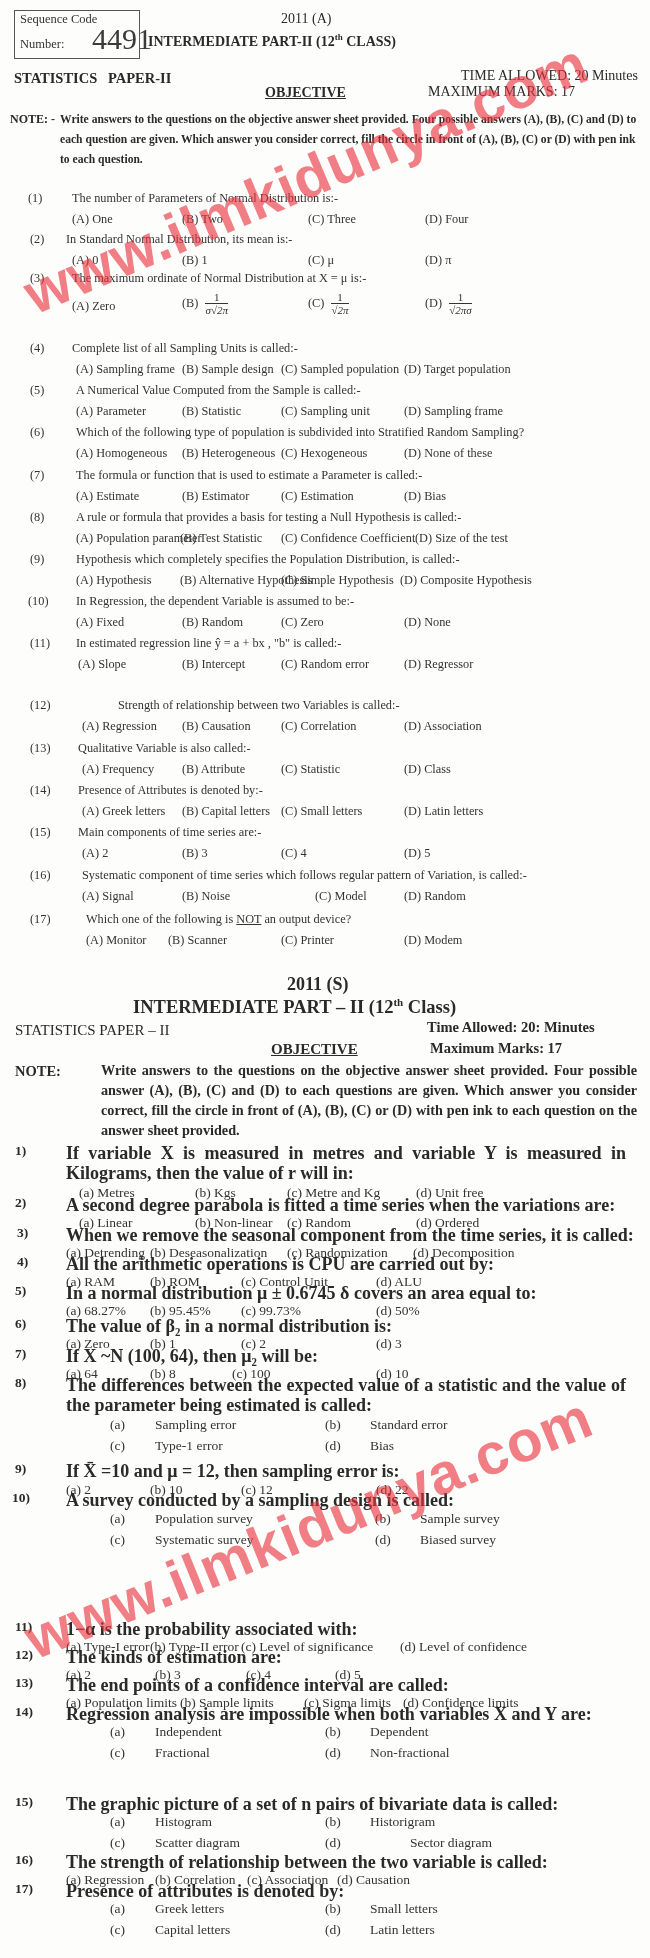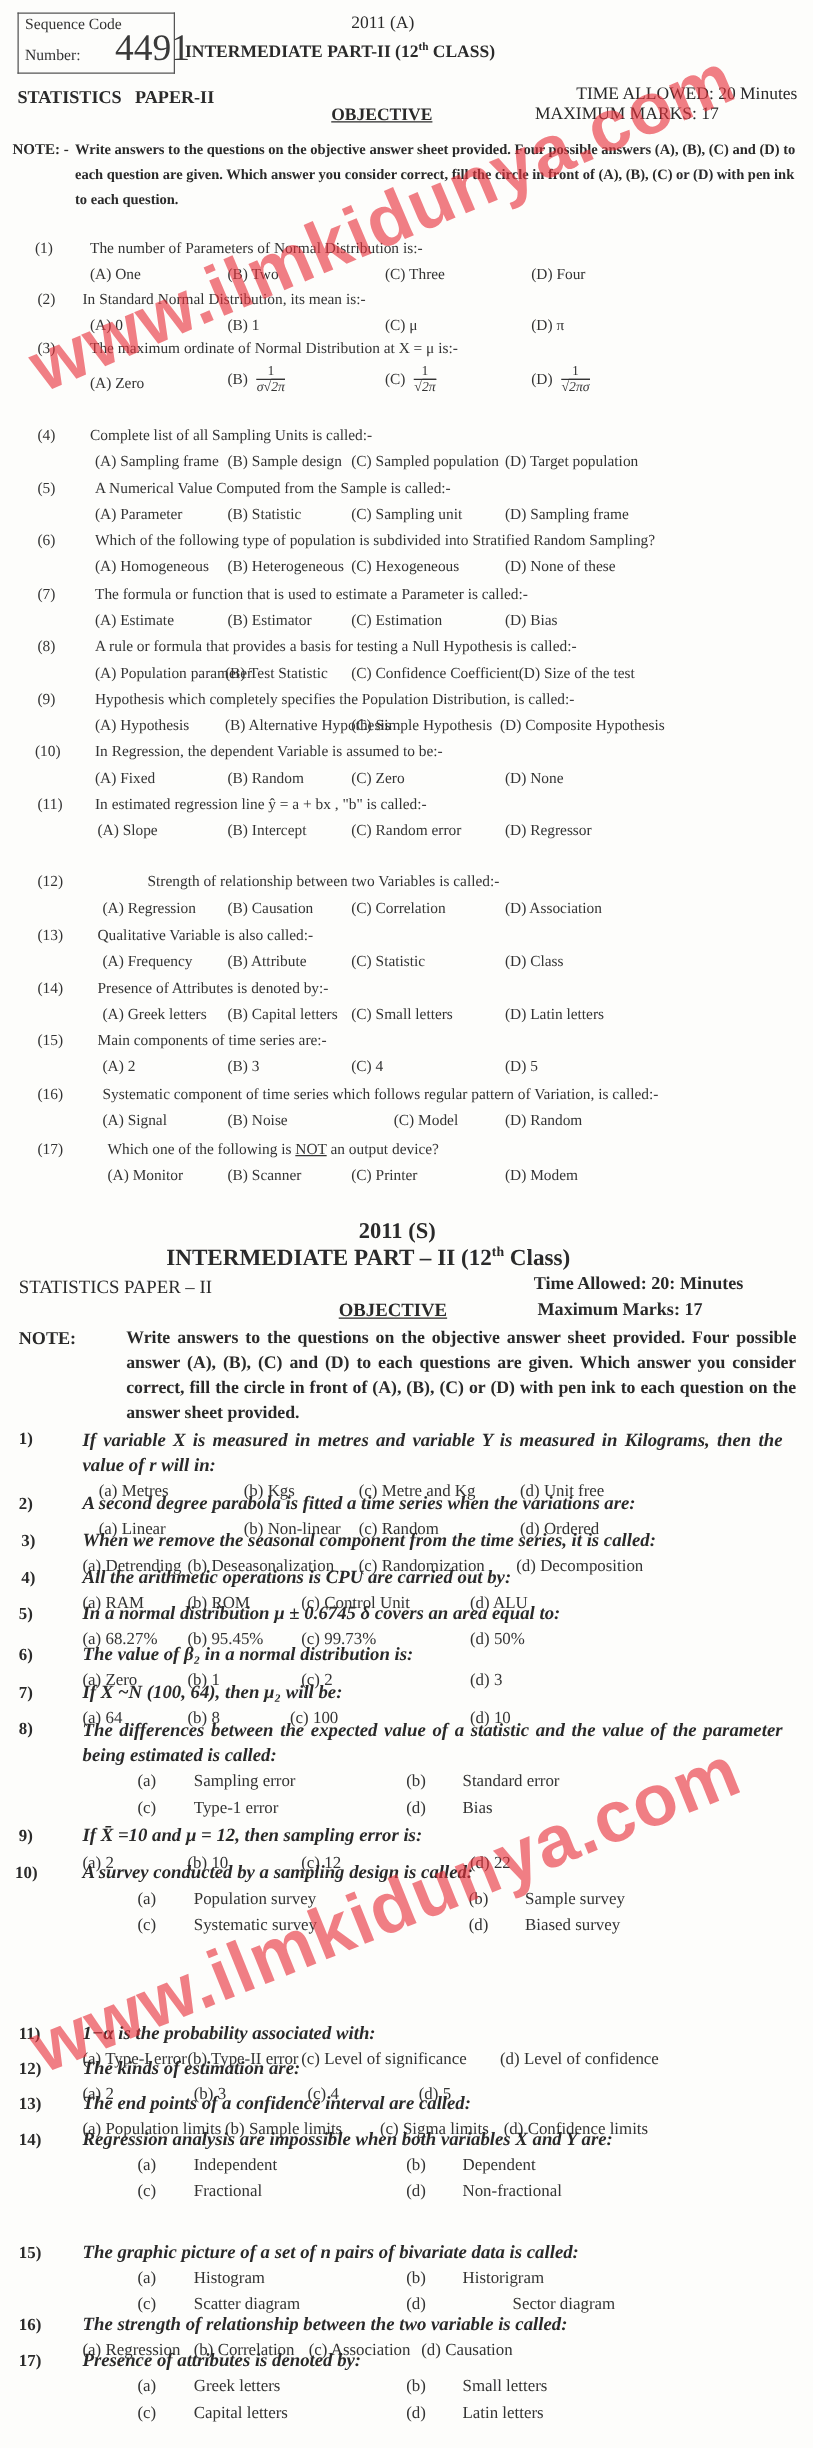--- a/index.html
+++ b/index.html
@@ -36,21 +36,21 @@
   .p2-year { left: 287px; top: 974px; font-size: 18px; font-weight: bold; }
   .p2-title { left: 133px; top: 996px; font-size: 18.5px; font-weight: bold; }
   .p2-subject { left: 15px; top: 1022px; font-size: 15px; font-weight: normal; }
   .p2-time { left: 427px; top: 1019px; font-size: 14.5px; font-weight: bold; }
   .p2-objective { left: 271px; top: 1041px; font-size: 15px; font-weight: bold; text-decoration: underline; }
   .p2-marks { left: 430px; top: 1040px; font-size: 14.5px; font-weight: bold; }
   .p2-note-label { left: 15px; top: 1063px; font-size: 14.5px; font-weight: bold; }
   .p2-note { position: absolute; left: 101px; top: 1060px; width: 536px; font-size: 14.2px; font-weight: bold; line-height: 20px; text-align: justify; }
   .q2 { position: absolute; font-size: 13.5px; color:#2a2a2a; }
   .q2 .num { position: absolute; left: 0; font-weight: bold; }
-  .q2 .stem { position: absolute; left: 66px; font-weight: bold; white-space: nowrap; font-size: 15px; font-style: italic; }
+  .q2 .stem { position: absolute; left: 66px; font-weight: bold; white-space: nowrap; font-size: 18px; }
   .q2 .stem.wrap { white-space: normal; width: 560px; line-height: 20px; text-align: justify; }
   .q2 .opt { position: absolute; white-space: nowrap; font-size: 13.5px; color:#333; }
   .q2 .lbl { display: inline-block; width: 45px; }
   
   .wm { position: absolute; font-family: "Liberation Sans", "DejaVu Sans", sans-serif; font-weight: bold; color: rgba(232, 48, 58, 0.62); font-size: 58px; transform-origin: left bottom; white-space: nowrap; letter-spacing: 1px; pointer-events: none; }
   .wm1 { left: 40px; top: 260px; transform: rotate(-23deg); }
   .wm2 { left: 40px; top: 1605px; transform: rotate(-22deg); }
 </style>
 </head>
 <body>
@@ -196,21 +196,21 @@
       <span class="stem" style="left: 82px;">Systematic component of time series which follows regular pattern of Variation, is called:-</span>
       <span class="opt" style="left: 82px; top: 21px;">(A) Signal</span>
       <span class="opt" style="left: 182px; top: 21px;">(B) Noise</span>
       <span class="opt" style="left: 281px; top: 21px; margin-left: 34px;">(C) Model</span>
       <span class="opt" style="left: 404px; top: 21px;">(D) Random</span>
     </div>
     <div class="q1" style="top: 912px; left: 0px;">
       <span class="num" style="left: 30px;">(17)</span>
       <span class="stem" style="left: 86px;">Which one of the following is <u>NOT</u> an output device?</span>
       <span class="opt" style="left: 86px; top: 21px;">(A) Monitor</span>
-      <span class="opt" style="left: 182px; top: 21px;">(B) Scanner</span>
+      <span class="opt" style="left: 168px; top: 21px;">(B) Scanner</span>
       <span class="opt" style="left: 281px; top: 21px;">(C) Printer</span>
       <span class="opt" style="left: 404px; top: 21px;">(D) Modem</span>
     </div>
   </div>
 
 <span class="abs p2-year">2011 (S)</span>
 <span class="abs p2-title"><span>INTERMEDIATE PART – II (12</span><sup style="font-size:11px">th</sup><span> Class)</span></span>
 <span class="abs p2-subject">STATISTICS PAPER – II</span>
 <span class="abs p2-time">Time Allowed: 20: Minutes</span>
 <span class="abs p2-objective">OBJECTIVE</span>

